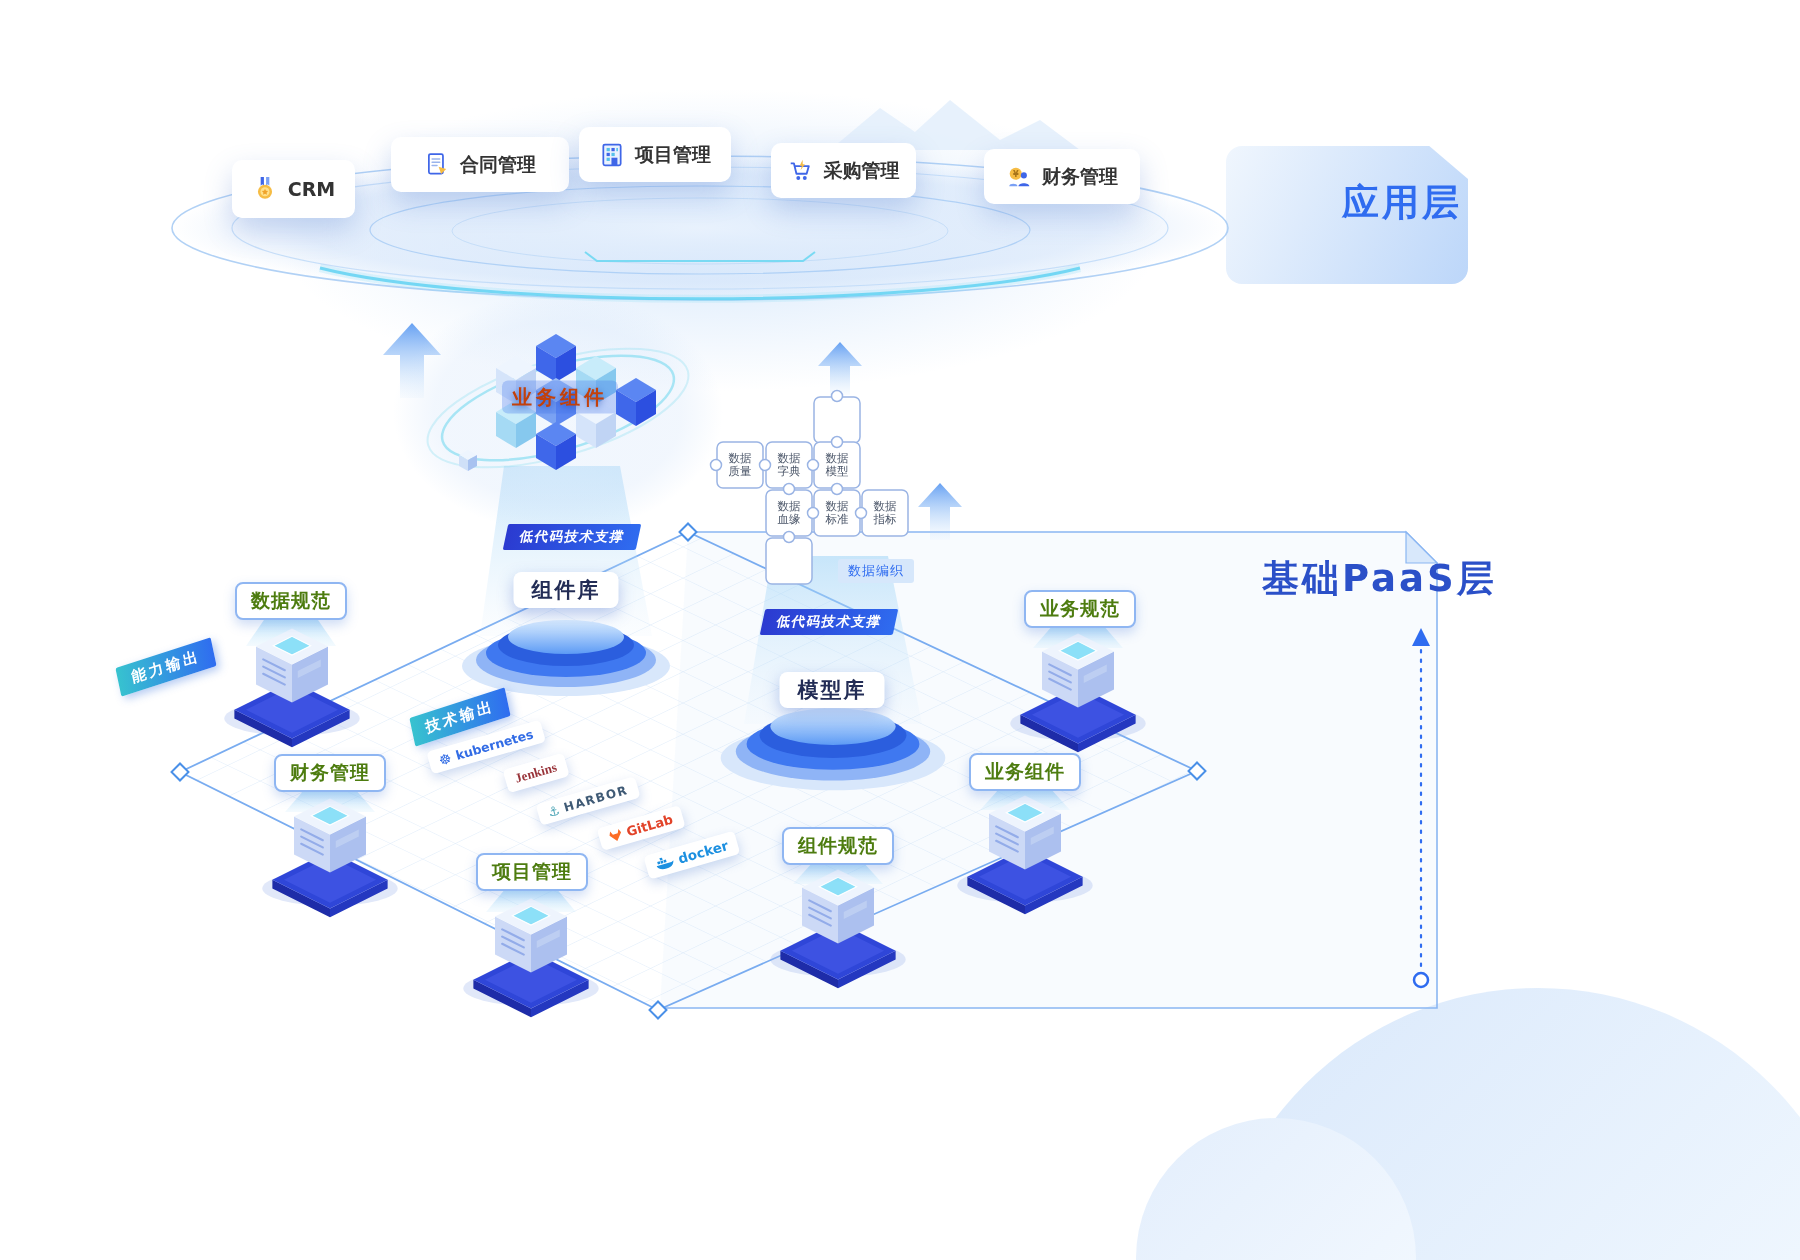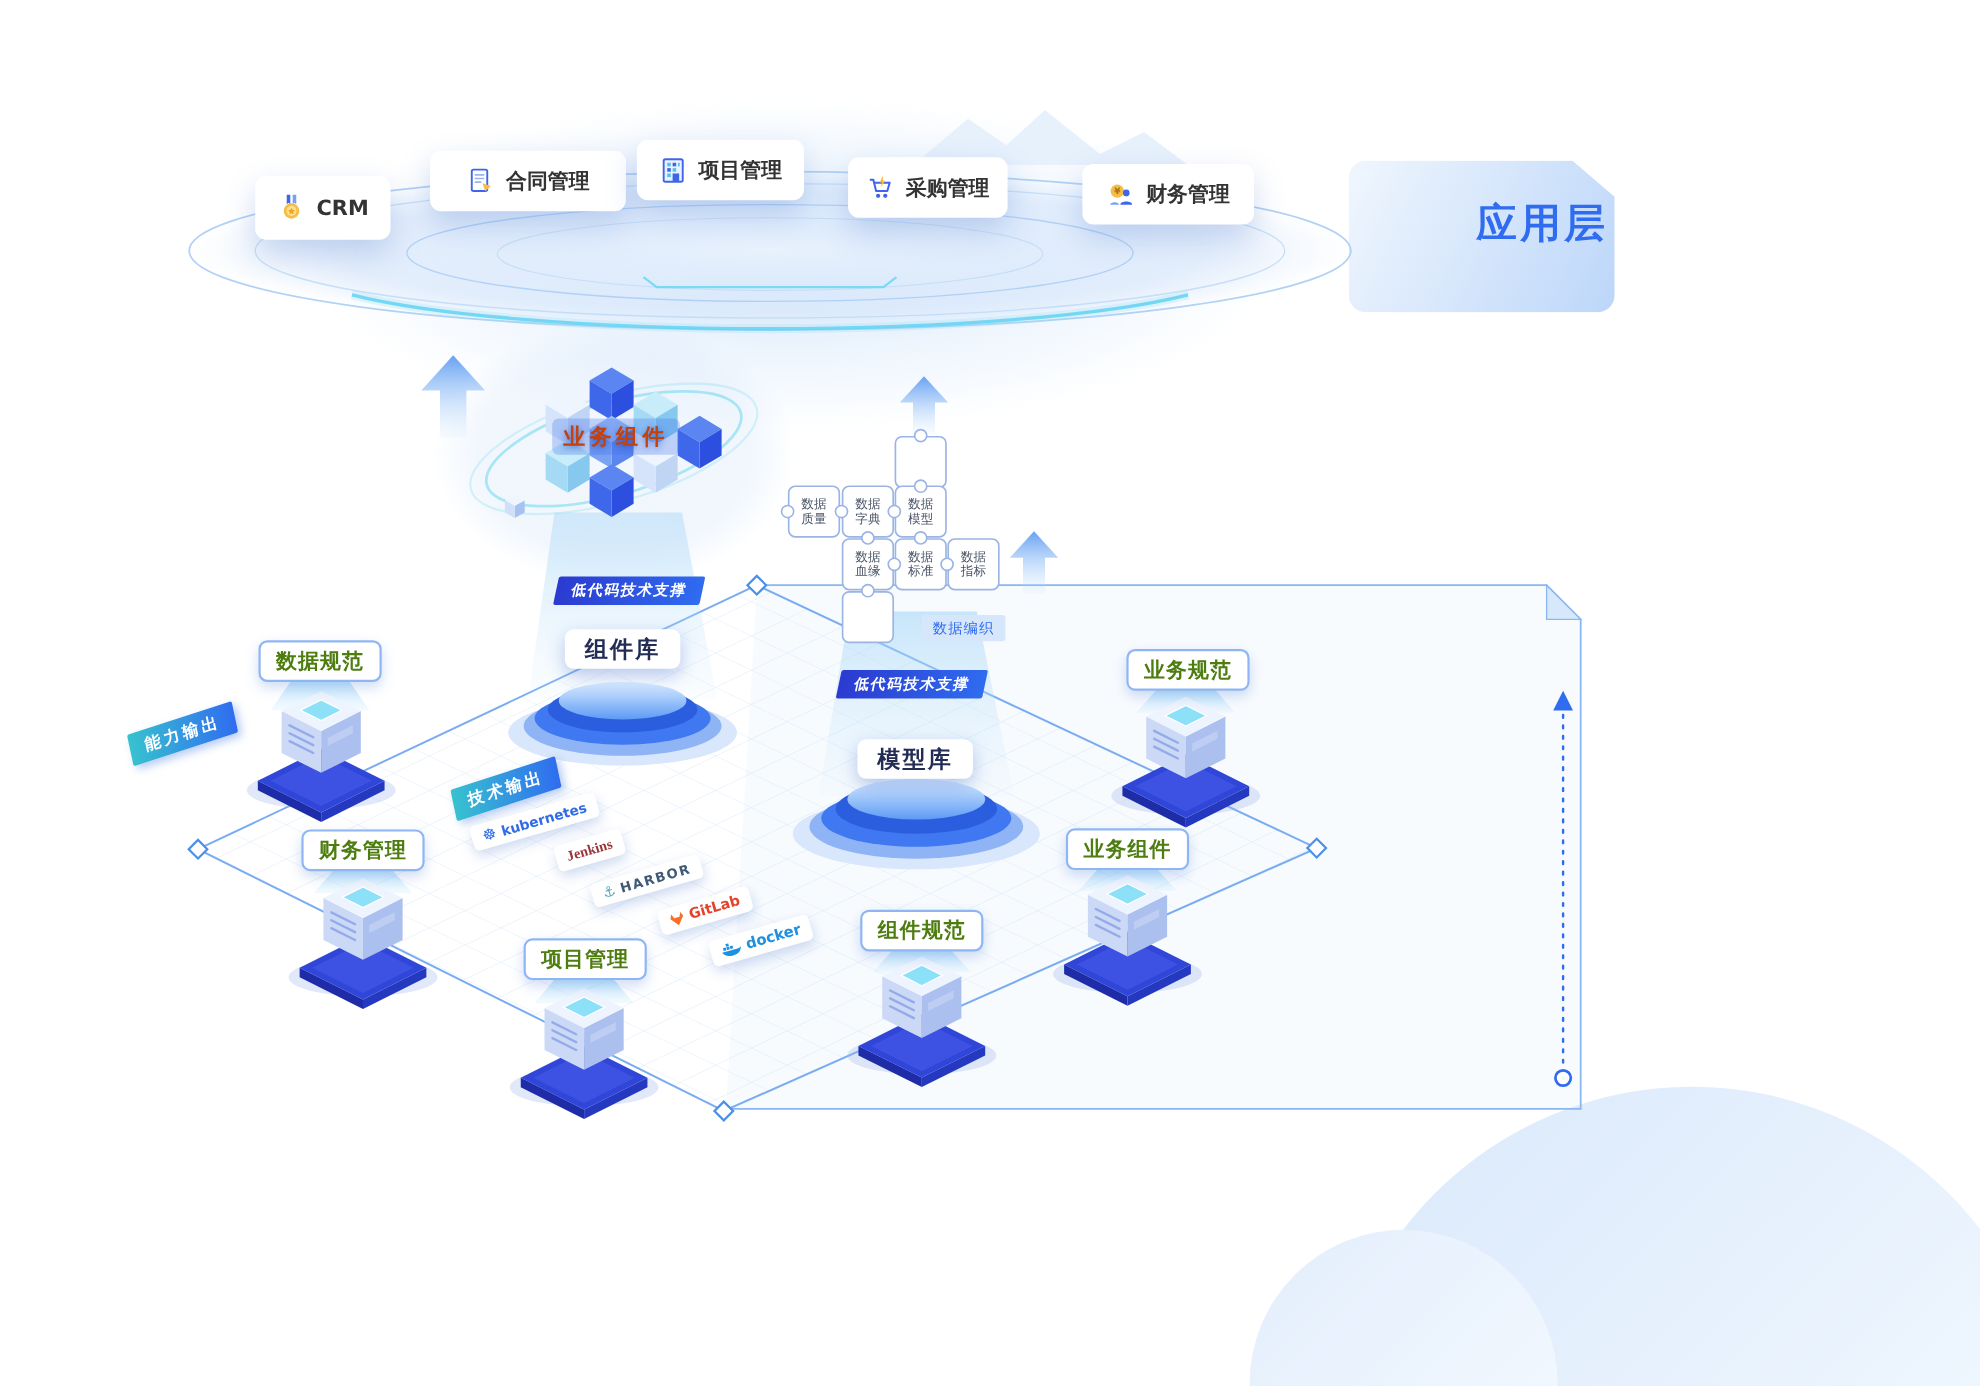--- a/index.html
+++ b/index.html
@@ -280,20 +280,21 @@
       <circle cx="9" cy="9" r="5.6" fill="#f6bc44"></circle>
       <text x="9" y="11.6" font-size="7.5" text-anchor="middle" fill="#a8741a" font-weight="bold">¥</text>
       <circle cx="16.5" cy="10.5" r="2.8" fill="#3f66e8"></circle>
       <path d="M11.5 20.5c0-3.6 10-3.6 10 0z" fill="#3f66e8"></path>
       <path d="M3 20.5c0-3 7.5-3 7.5 0z" fill="#7aa0f4"></path>
     </svg>
     <span>财务管理</span>
   </div>
 
   <div class="layer-label" style="left:1342px;top:178px">应用层</div>
+  <div class="layer-label paas-label" style="left:1262px;top:554px">基础PaaS层</div>
 
   <div class="cube-label" style="left:560px;top:397px">业务组件</div>
 
   <div class="lowcode-badge" style="left:572px;top:537px">低代码技术支撑</div>
   <div class="lib-pill" style="left:566px;top:590px">组件库</div>
   <div class="lowcode-badge" style="left:829px;top:622px">低代码技术支撑</div>
   <div class="lib-pill" style="left:832px;top:690px">模型库</div>
 
   <div class="banner" style="left:166px;top:667px">能力输出</div>
   <div class="banner" style="left:460px;top:717px">技术输出</div>

